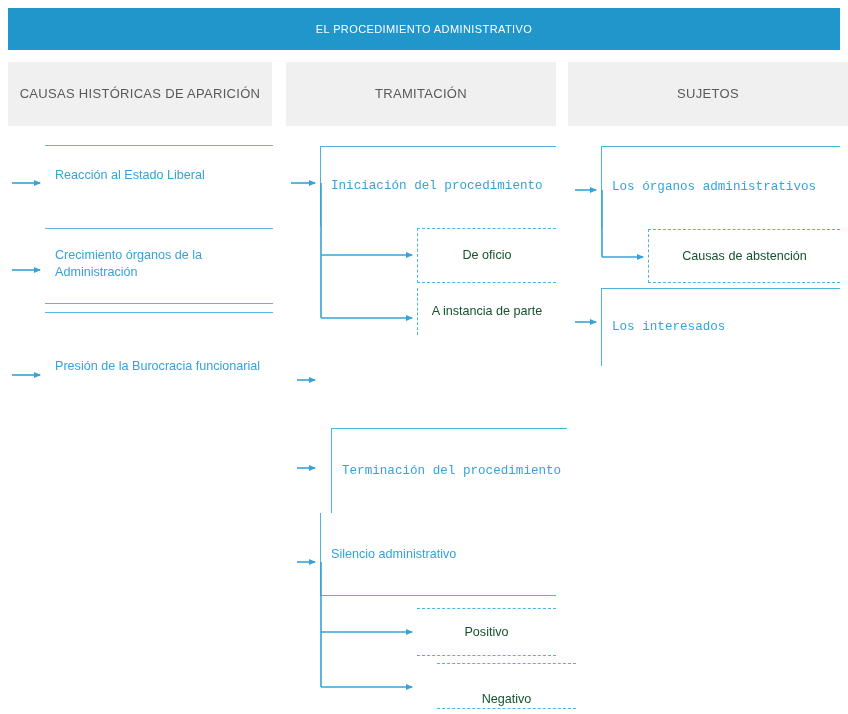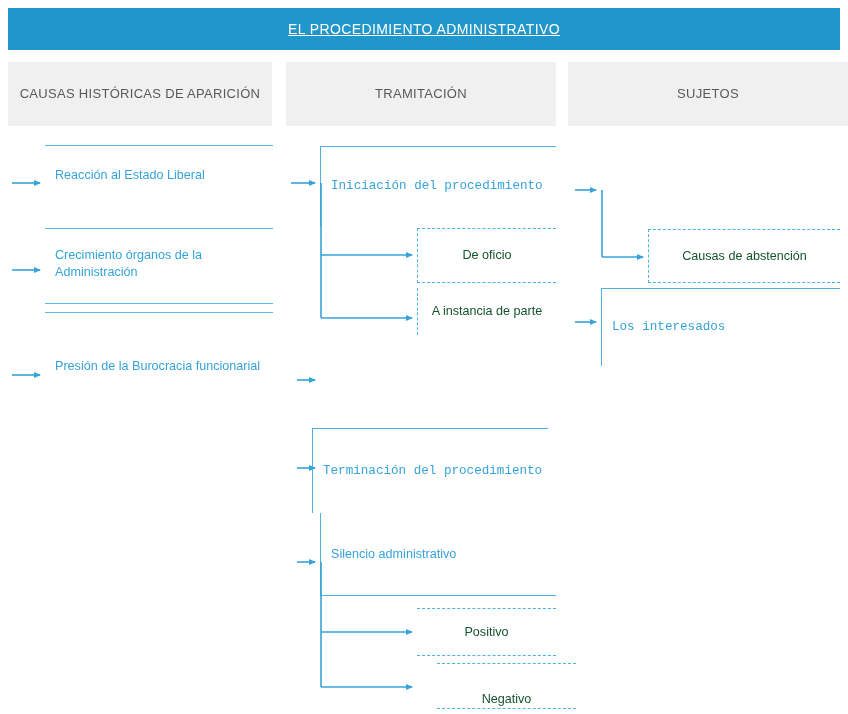--- a/index.html
+++ b/index.html
@@ -10,25 +10,24 @@
     position:relative;
     overflow:hidden;
   }
   #canvas{position:absolute;left:0;top:0;width:848px;height:714px;}
 
   
   .title-bar{
     position:absolute;left:8px;top:8px;width:832px;height:42px;
     background:#2196ca;
     color:#ffffff;
-    font-size:14px;
+    font-size:11px;
     letter-spacing:0.4px;
     display:flex;align-items:center;justify-content:center;
     text-align:center;
-    text-decoration:underline;
   }
 
   
   .col-head{
     position:absolute;top:62px;height:64px;
     background:#f0f0f0;
     color:#595959;
     font-size:13px;
     letter-spacing:0.3px;
     line-height:1.55;
@@ -115,36 +114,39 @@
 
   <div class="node sub dd-l dd-t dd-b" style="left:417px;top:228px;width:139px;height:55px;">
     <span class="label">De oficio</span>
   </div>
 
   <div class="node sub dd-l" style="left:417px;top:288px;width:139px;height:47px;">
     <span class="label">A instancia de parte</span>
   </div>
 
 
-  <div class="node main bd-l bd-t" style="left:312px;top:428px;width:236px;height:85px;">
+  <div class="node main bd-l bd-t" style="left:331px;top:428px;width:236px;height:85px;">
     <span class="label">Terminación del procedimiento</span>
   </div>
 
   <div class="node main bd-l bd-b" style="left:320px;top:513px;width:236px;height:83px;">
     <span class="label">Silencio administrativo</span>
   </div>
 
   <div class="node sub dd-t dd-b" style="left:417px;top:608px;width:139px;height:48px;">
     <span class="label">Positivo</span>
   </div>
 
   <div class="node sub dd-t dd-b" style="left:437px;top:663px;width:139px;height:46px;align-items:flex-end;">
     <span class="label">Negativo</span>
   </div>
 
+  <div class="node main bd-l bd-t" style="left:601px;top:146px;width:239px;height:82px;">
+    <span class="label">Los órganos administrativos</span>
+  </div>
 
   <div class="node sub dd-l dd-t dd-b" style="left:648px;top:229px;width:192px;height:54px;">
     <span class="label">Causas de abstención</span>
   </div>
 
   <div class="node main bd-l bd-t" style="left:601px;top:288px;width:239px;height:78px;">
     <span class="label">Los interesados</span>
   </div>
 
   <svg id="arrows" viewBox="0 0 848 714" xmlns="http://www.w3.org/2000/svg">

